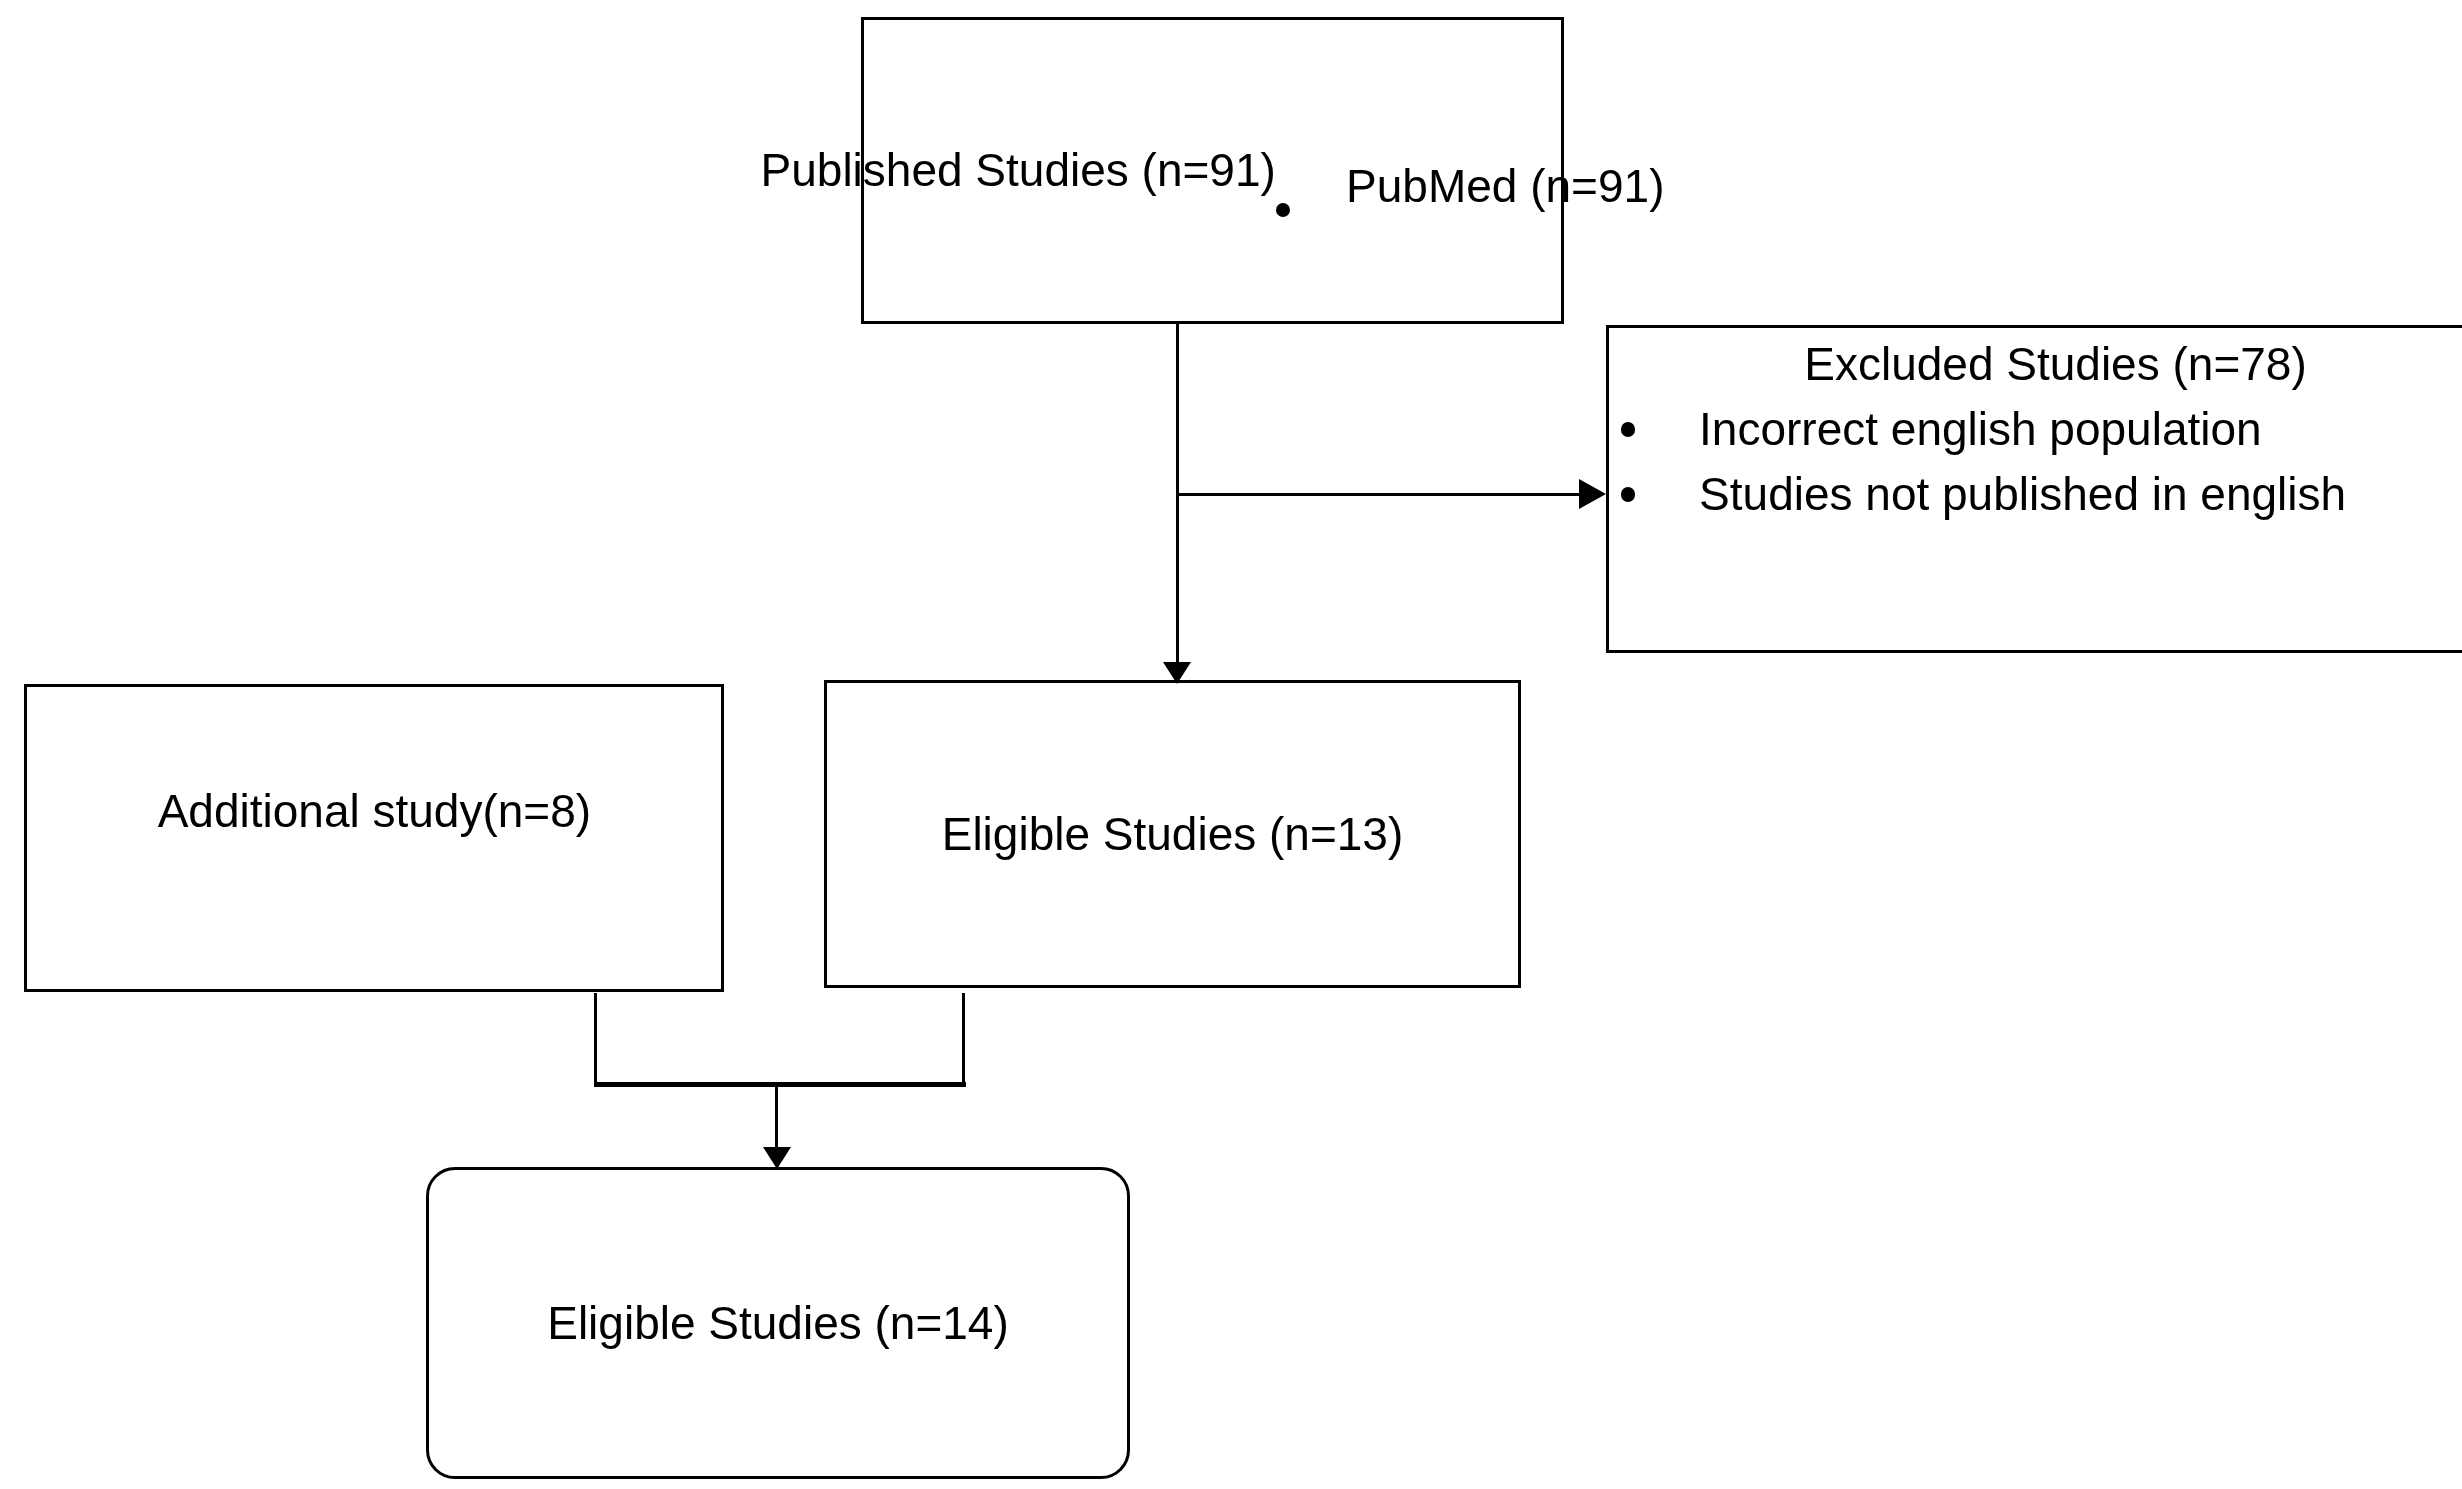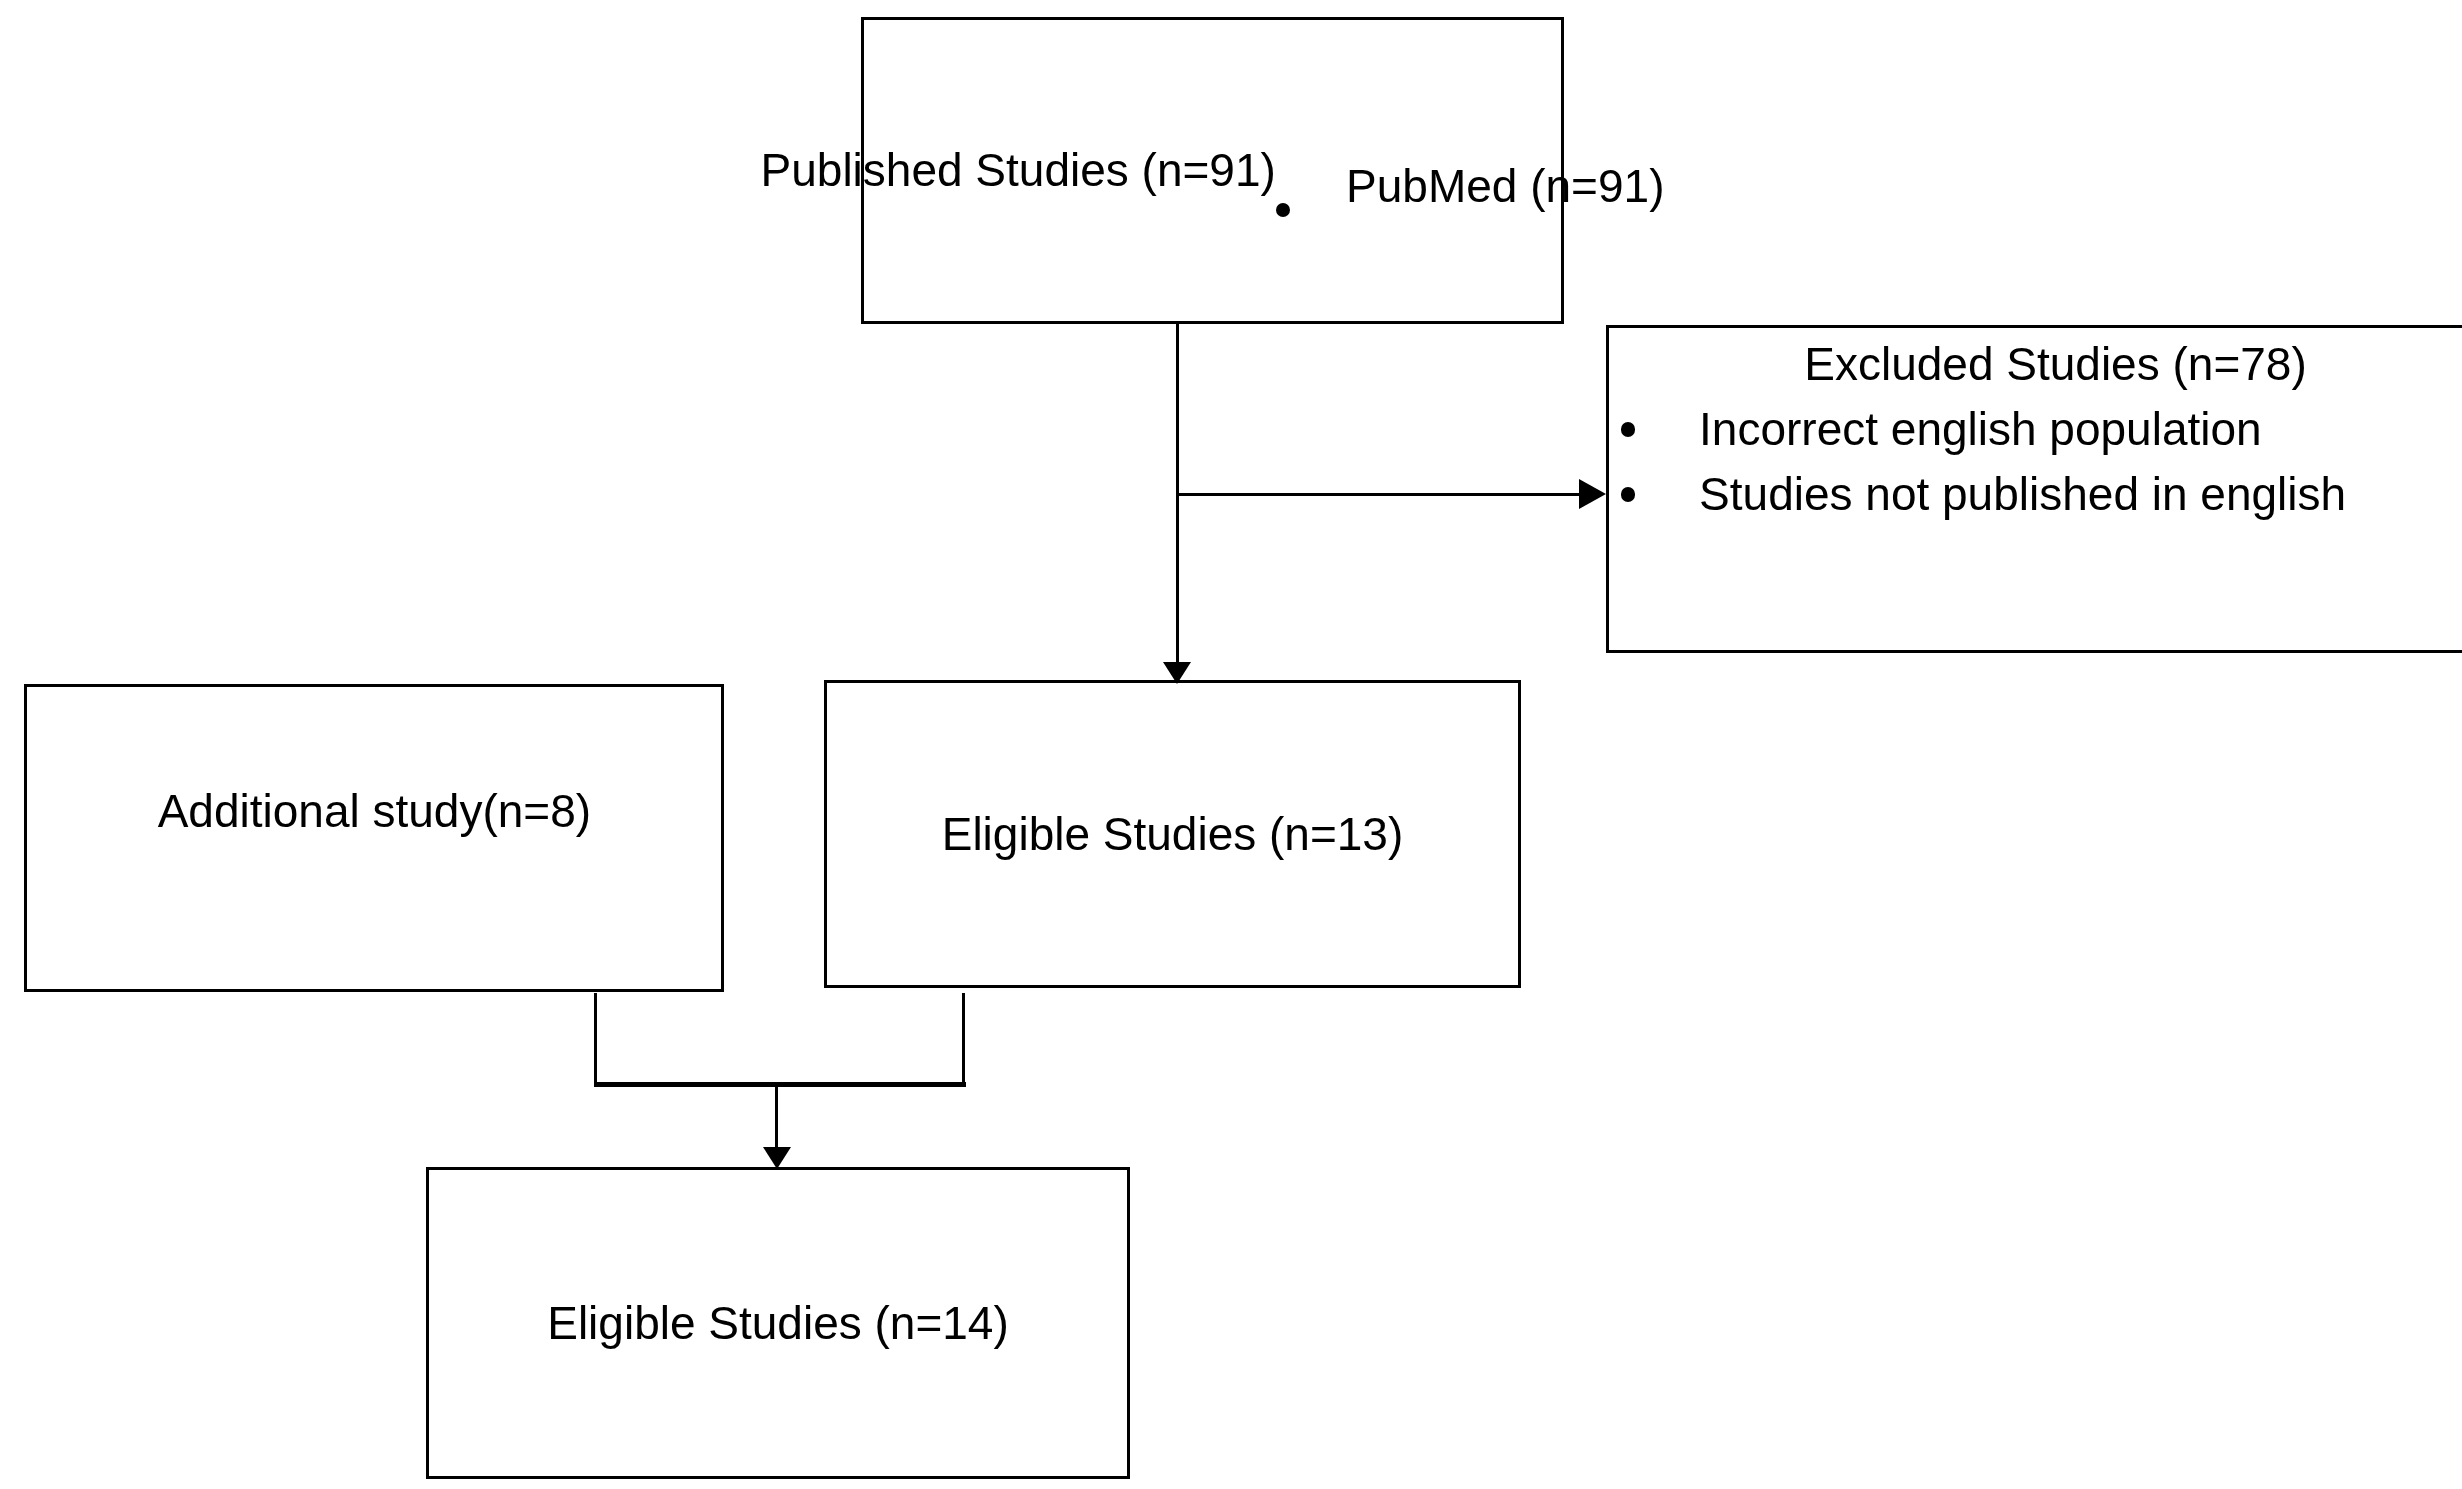--- a/index.html
+++ b/index.html
@@ -29,21 +29,21 @@
     align-items: center;
     justify-content: center;
     text-align: center;
   }
   
   #box-published   { left: 861px; top: 17px;   width: 703px; height: 307px;
                      display: flex; justify-content: center; align-items: center; }
   #box-excluded    { left: 1606px; top: 325px;  width: 899px; height: 328px; padding-top: 4px; }
   #box-additional  { left: 24.4px;   top: 684px;  width: 700px; height: 308px; }
   #box-eligible13  { left: 824px;  top: 668px;  width: 697px; height: 308px; margin-top: 12px; }
-  #box-eligible14  { left: 426px;  top: 1167px; width: 704px; height: 312px; }
+  #box-eligible14  { left: 426px;  top: 1167px; width: 704px; height: 312px; border-radius: 29px; }
 
   #box-additional .shift-up { transform: translateY(-27px); }
 
   .title-line {
     line-height: 61px;
     text-align: center;
     white-space: nowrap;
   }
   #box-excluded .title-line { line-height: 65px; }
 

